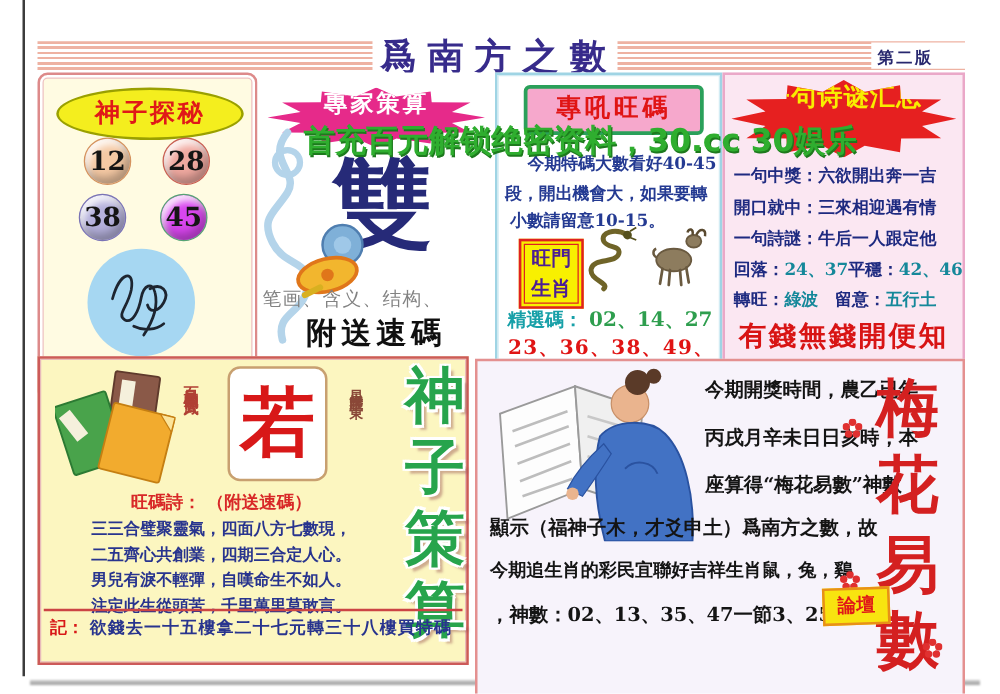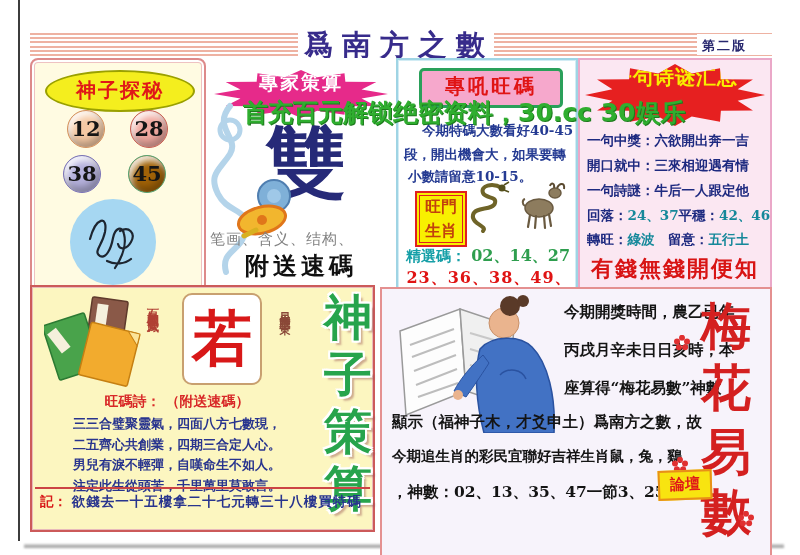--- a/index.html
+++ b/index.html
@@ -51,21 +51,21 @@
 
   
   #p3{left:396px;top:58px;width:182px;height:232px;background:#fff;
       border:2px solid #9fd4e4;box-shadow:inset 0 0 0 1px #d2ecf4;}
   #p3 .head{position:absolute;left:21px;top:8px;width:138px;height:34px;background:#f6a8cc;
       border:3px solid #2aa05a;border-radius:5px;text-align:center;line-height:30px;
       color:#e01414;font-weight:bold;font-size:20px;letter-spacing:3px;}
   #p3 .bodyline{position:absolute;width:172px;font-size:13.5px;font-weight:bold;color:#243a92;white-space:nowrap;}
   #p3 .zodiacbox{position:absolute;left:17px;top:131px;width:48px;height:50px;background:#f8f000;
       border:2px solid #e02020;box-shadow:inset 0 0 0 2px #f8f000,inset 0 0 0 3px #e02020;
-      text-align:center;color:#c2410c;font-weight:bold;font-size:16px;line-height:24px;padding-top:2px;}
+      text-align:center;color:#4c1d95;font-weight:bold;font-size:16px;line-height:24px;padding-top:2px;}
   #p3 .pick1{position:absolute;left:8px;top:186px;font-weight:bold;font-size:15px;white-space:nowrap;}
   #p3 .pick1 .lbl{color:#17a0a8;}
   #p3 .pick1 .val{color:#2e9e4e;font-size:16px;}
   #p3 .pick2{position:absolute;left:0;top:208px;width:182px;text-align:center;
       color:#e01414;font-weight:bold;font-size:16px;letter-spacing:1px;}
 
   
   #p4{left:578px;top:58px;width:194px;height:232px;background:#fbe7f2;border:2px solid #eaa8c8;}
   #p4 .burst{position:absolute;left:5px;top:4px;width:180px;height:62px;background:#e62020;
       color:#f8ee00;font-weight:bold;font-size:20px;letter-spacing:1px;}
@@ -120,21 +120,21 @@
   <div class="edition-patch"></div>
   <div class="edition">第二版</div>
 
   <div class="watermark">首充百元解锁绝密资料，30.cc 30娱乐</div>
 
   <div class="panel" id="p1">
     <div class="oval serif">神子探秘</div>
     <div class="ball serif" style="left: 35px; top: 50px; background-color: rgb(245, 201, 164); border-color: rgb(212, 146, 94);">12</div>
     <div class="ball serif" style="left: 98px; top: 50px; background-color: rgb(240, 169, 160); border-color: rgb(199, 95, 82); text-align: center;">28</div>
     <div class="ball serif" style="left: 31px; top: 95px; background-color: rgb(181, 177, 220); border-color: rgb(122, 115, 181);">38</div>
-    <div class="ball serif" style="left: 96px; top: 95px; background-color: #a16207; border-color: rgb(86, 163, 116);">45</div>
+    <div class="ball serif" style="left: 96px; top: 95px; background-color: #d946ef; border-color: rgb(86, 163, 116);">45</div>
     <div class="bluecircle">
       <svg width="86" height="86" viewBox="0 0 86 86">
         <path d="M20,40 c6,-22 18,-24 15,-7 c-3,14 -12,20 -5,24 c6,3 11,-7 13,-18 c2,-10 9,-13 11,-4 c3,12 -3,25 -9,34 M50,32 c9,-5 16,2 11,11 c-4,7 -11,9 -13,2 M37,62 c8,4 18,3 24,-2" fill="none" stroke="#1d2530" stroke-width="2.2" stroke-linecap="round"></path>
       </svg>
     </div>
   </div>
 
   <div class="panel" id="p2">
     <div class="burst">
       <span>專家策算</span>

